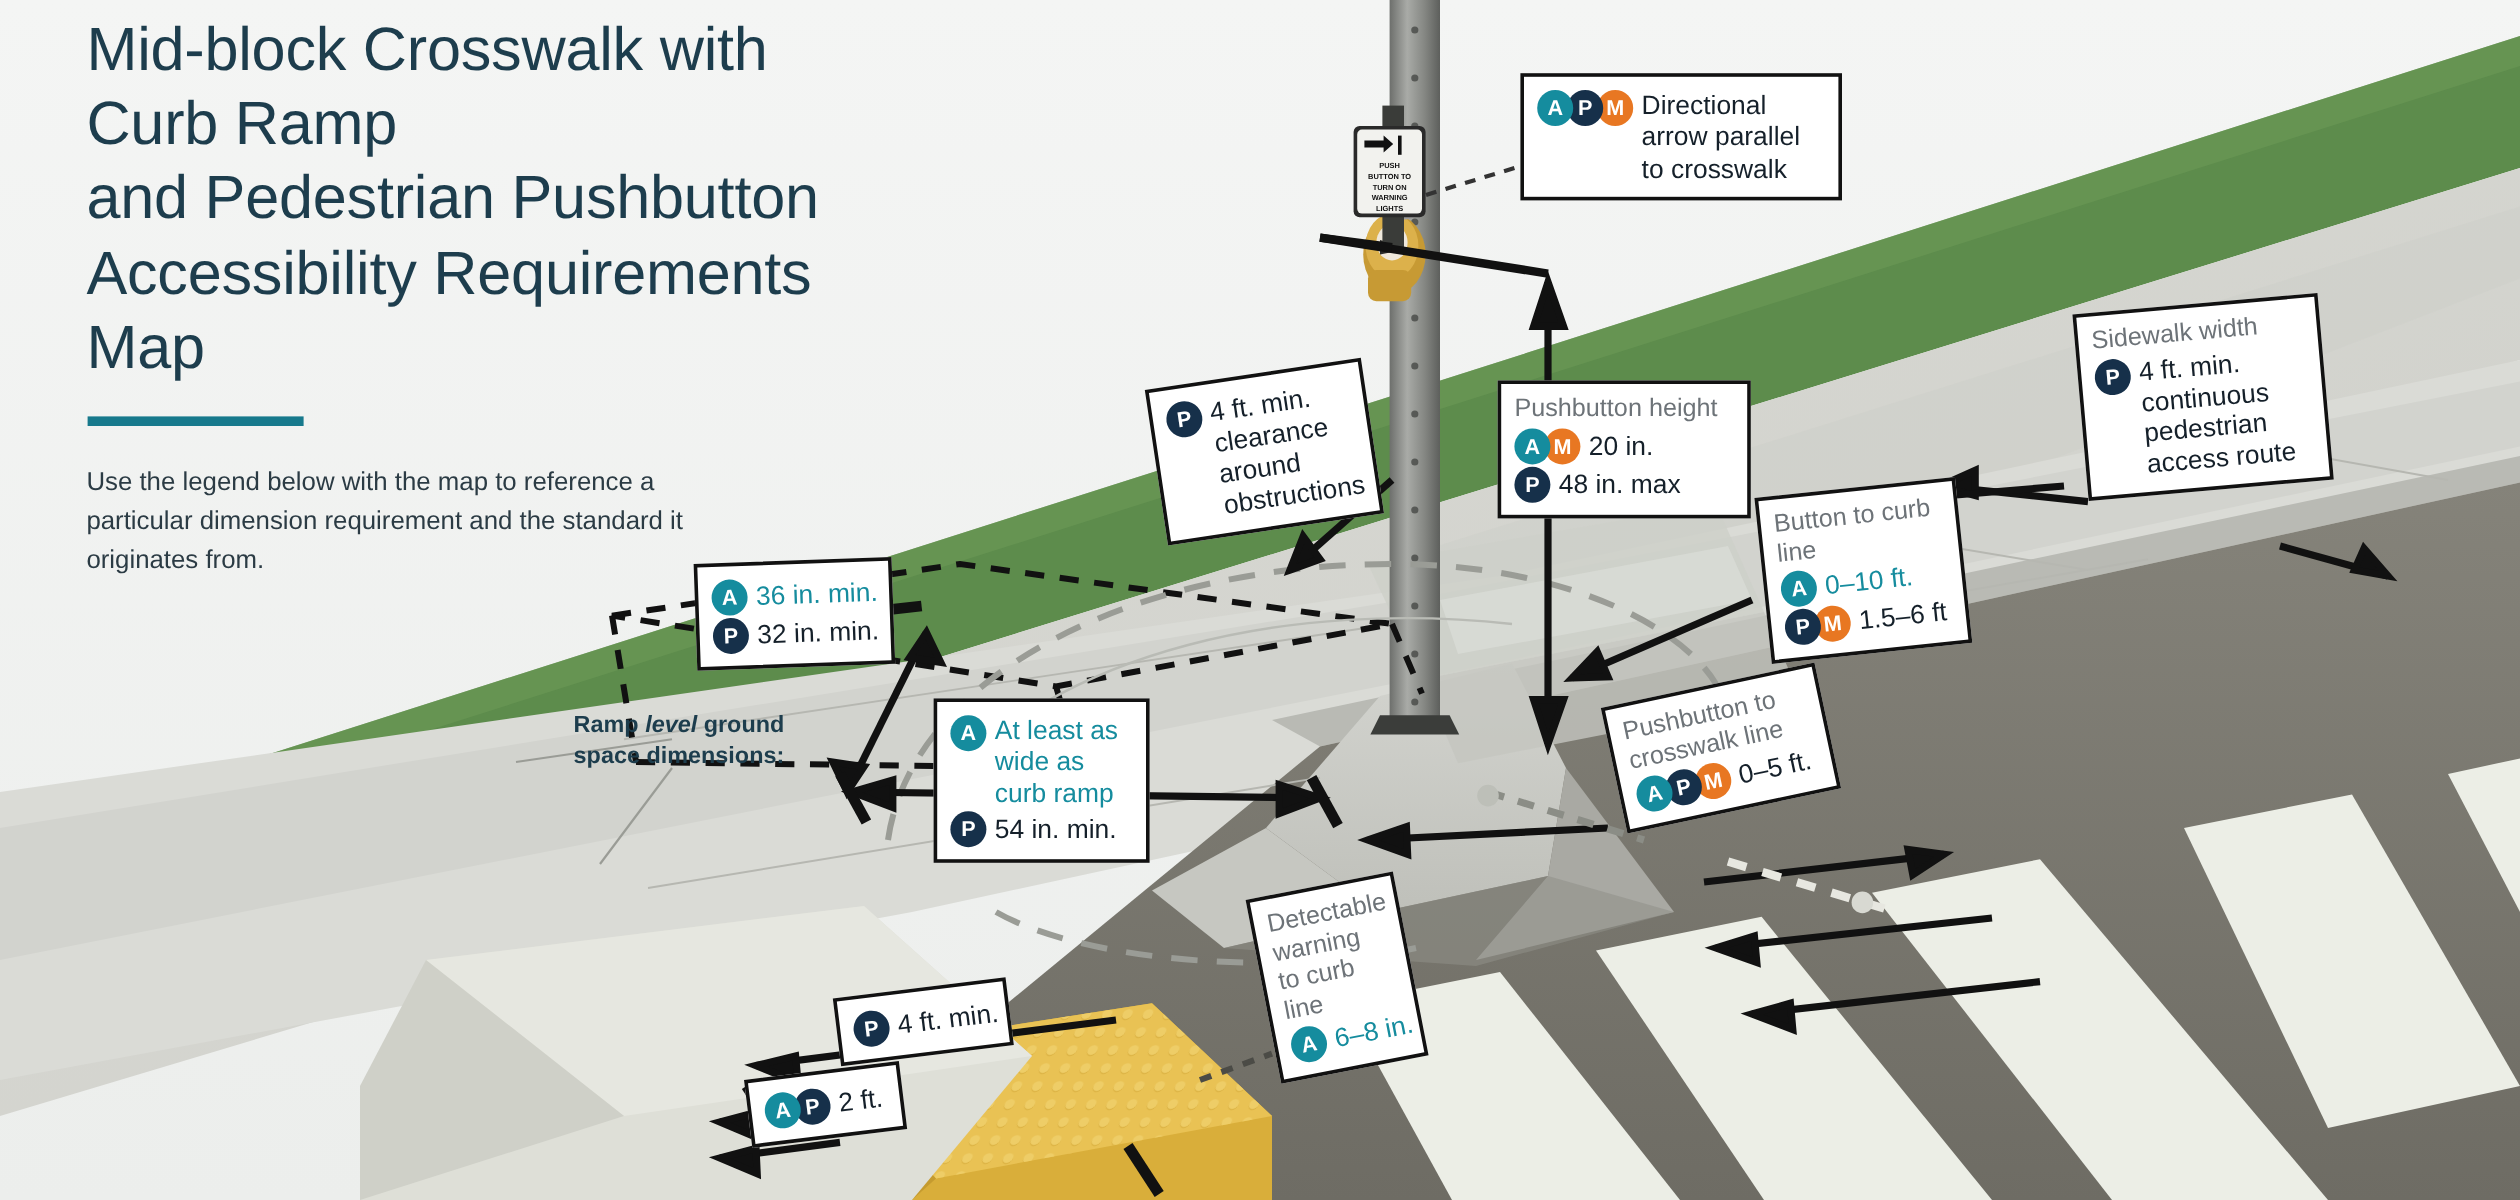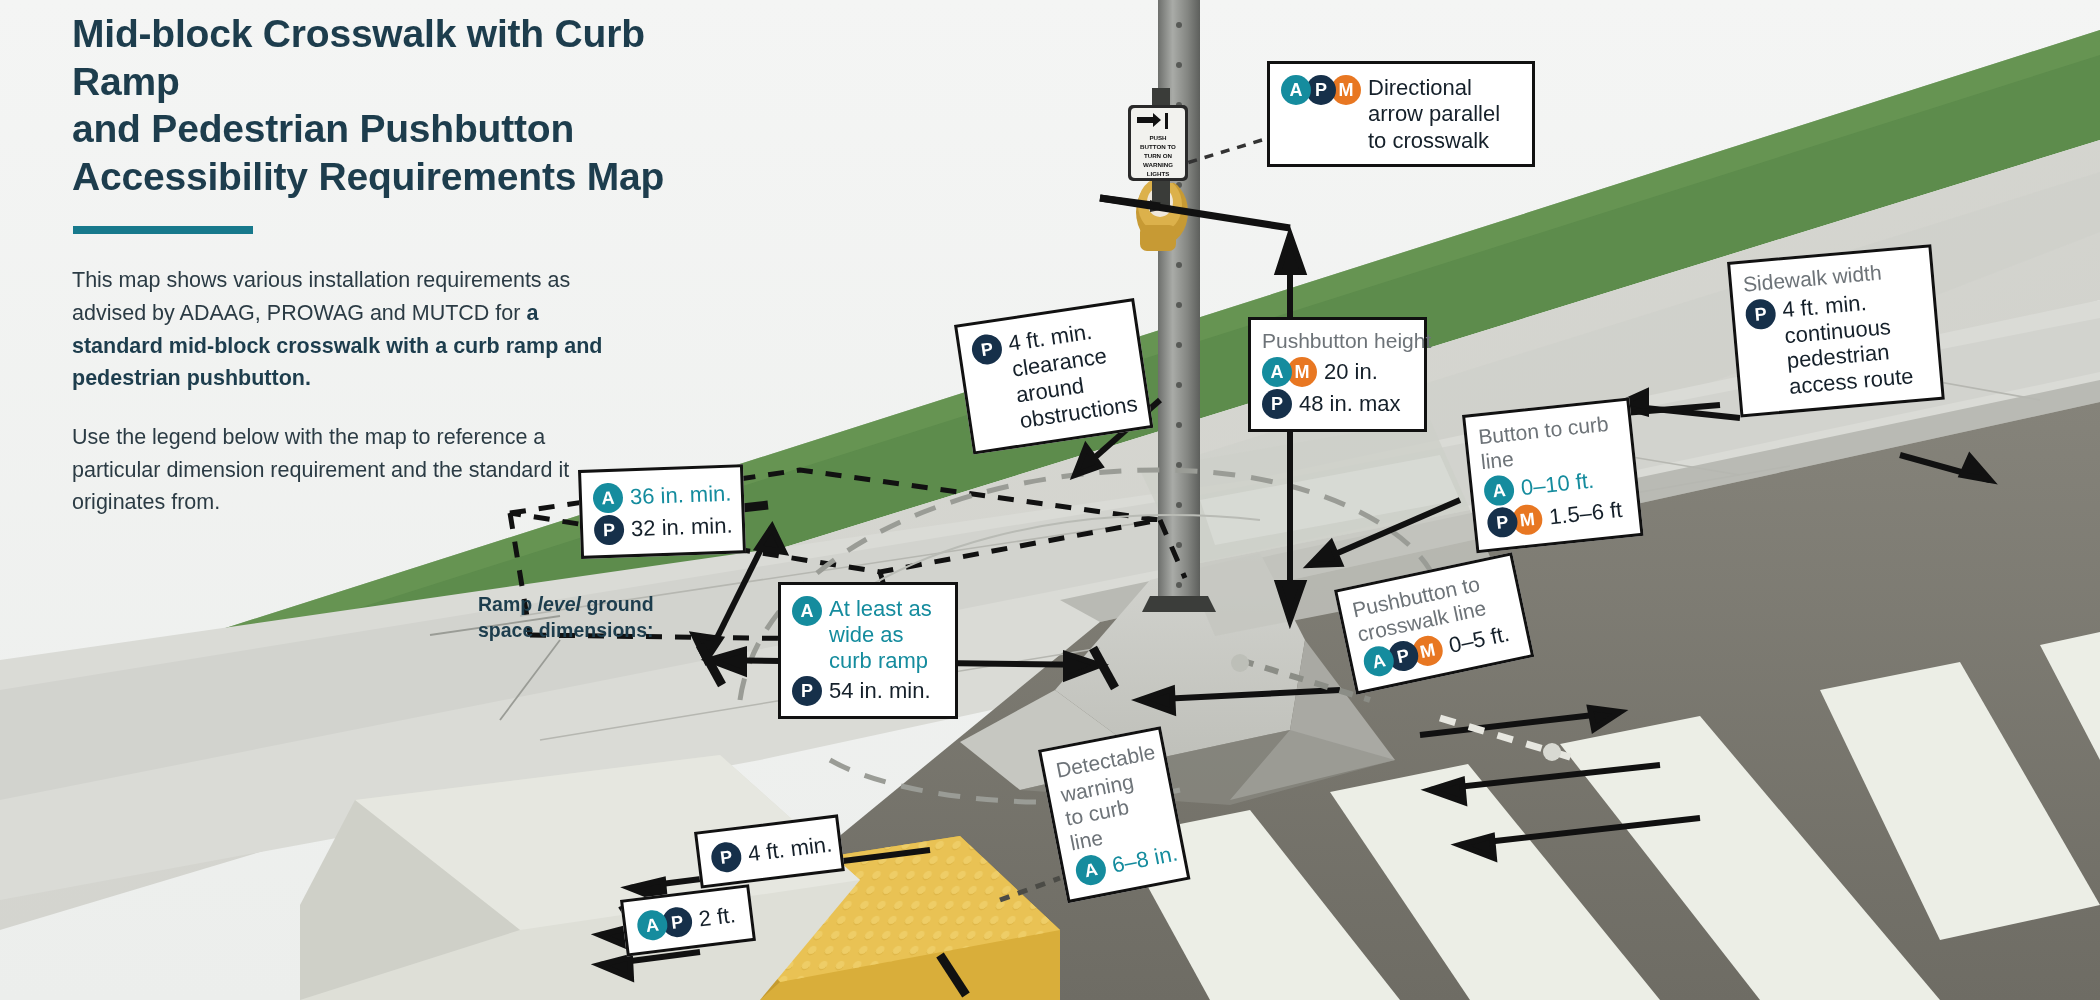--- a/index.html
+++ b/index.html
@@ -7,21 +7,21 @@
     width:2100px;height:1000px;overflow:hidden;position:relative;
     font-family:"Liberation Sans","DejaVu Sans",sans-serif;
     background:#f2f3f2;
   }
   #stage{position:absolute;inset:0;width:2100px;height:1000px;overflow:hidden;}
   #scene{position:absolute;inset:0;}
 
   
   .panel{position:absolute;left:72px;top:10px;width:640px;z-index:60;}
   .title{
-    font-size:39px;line-height:1.22;font-weight:bold;color:#1d3d4d;
+    font-size:51px;line-height:1.22;font-weight:normal;color:#1d3d4d;
     letter-spacing:-0.2px;margin:0;
   }
   .rule{width:180px;height:8px;background:#17798c;margin:26px 0 30px 1px;}
   .body-p{font-size:21.5px;line-height:1.52;color:#2b3b44;margin:0 0 26px 0;max-width:545px;}
   .body-p b{color:#1d3d4d;font-weight:bold;}
 
   
   .scene-label{
     position:absolute;z-index:55;font-size:19.5px;font-weight:bold;
     color:#1d3d4d;line-height:1.32;
@@ -47,21 +47,21 @@
   }
   .b.A{background:#158c9e;z-index:3;}
   .b.P{background:#16304a;z-index:2;}
   .b.M{background:#e87722;z-index:1;}
   .t-A{color:#148a9b;}
   .t-dark{color:#15202a;}
 
   
   #co-dir     {left:1267px;top:61px;width:268px;}
   #co-dir .row .txt{line-height:1.2;}
-  #co-push    {left:1248px;top:317px;width:179px;}
+  #co-push    {left:1248px;top:317px;width:211px;}
   #co-clear   {left:954px;top:325px;width:182px;transform:rotate(-8.5deg);transform-origin:left top;}
   #co-side    {left:1727px;top:262px;width:205px;transform:rotate(-5deg);transform-origin:left top;}
   #co-btncurb {left:1462px;top:415px;width:168px;transform:rotate(-6deg);transform-origin:left top;}
   #co-36      {left:578px;top:470px;width:165px;transform:rotate(-2deg);transform-origin:left top;}
   #co-wide    {left:778px;top:582px;width:180px;}
   #co-pbxwalk {left:1334px;top:590px;width:182px;transform:rotate(-12deg);transform-origin:left top;}
   #co-dwcurb  {left:1038px;top:750px;width:125px;transform:rotate(-11deg);transform-origin:left top;}
   #co-4ft     {left:694px;top:832px;width:145px;transform:rotate(-7deg);transform-origin:left top;}
   #co-2ft     {left:620px;top:900px;width:130px;transform:rotate(-7deg);transform-origin:left top;}
 
@@ -308,23 +308,20 @@
     </svg>
   </div>
 
   <div class="panel">
     <h1 class="title">
       <span>Mid-block Crosswalk with Curb Ramp</span><br>
       <span>and Pedestrian Pushbutton</span><br>
       <span>Accessibility Requirements Map</span>
     </h1>
     <div class="rule" style="background: rgb(23, 121, 140);"></div>
-    <p class="body-p">
-      <span>This map shows various installation requirements as advised by ADAAG, PROWAG and MUTCD for </span><b>a standard mid-block crosswalk with a curb ramp and pedestrian pushbutton.</b>
-    </p>
     <p class="body-p">Use the legend below with the map to reference a particular dimension requirement and the standard it originates from.</p>
   </div>
 
   <div class="scene-label" style="left:478px;top:592px;width:210px;">
     <span>Ramp </span><i>level</i><span> ground</span><br>
     <span>space dimensions:</span>
   </div>
 
 
   <div class="callout" id="co-dir">

